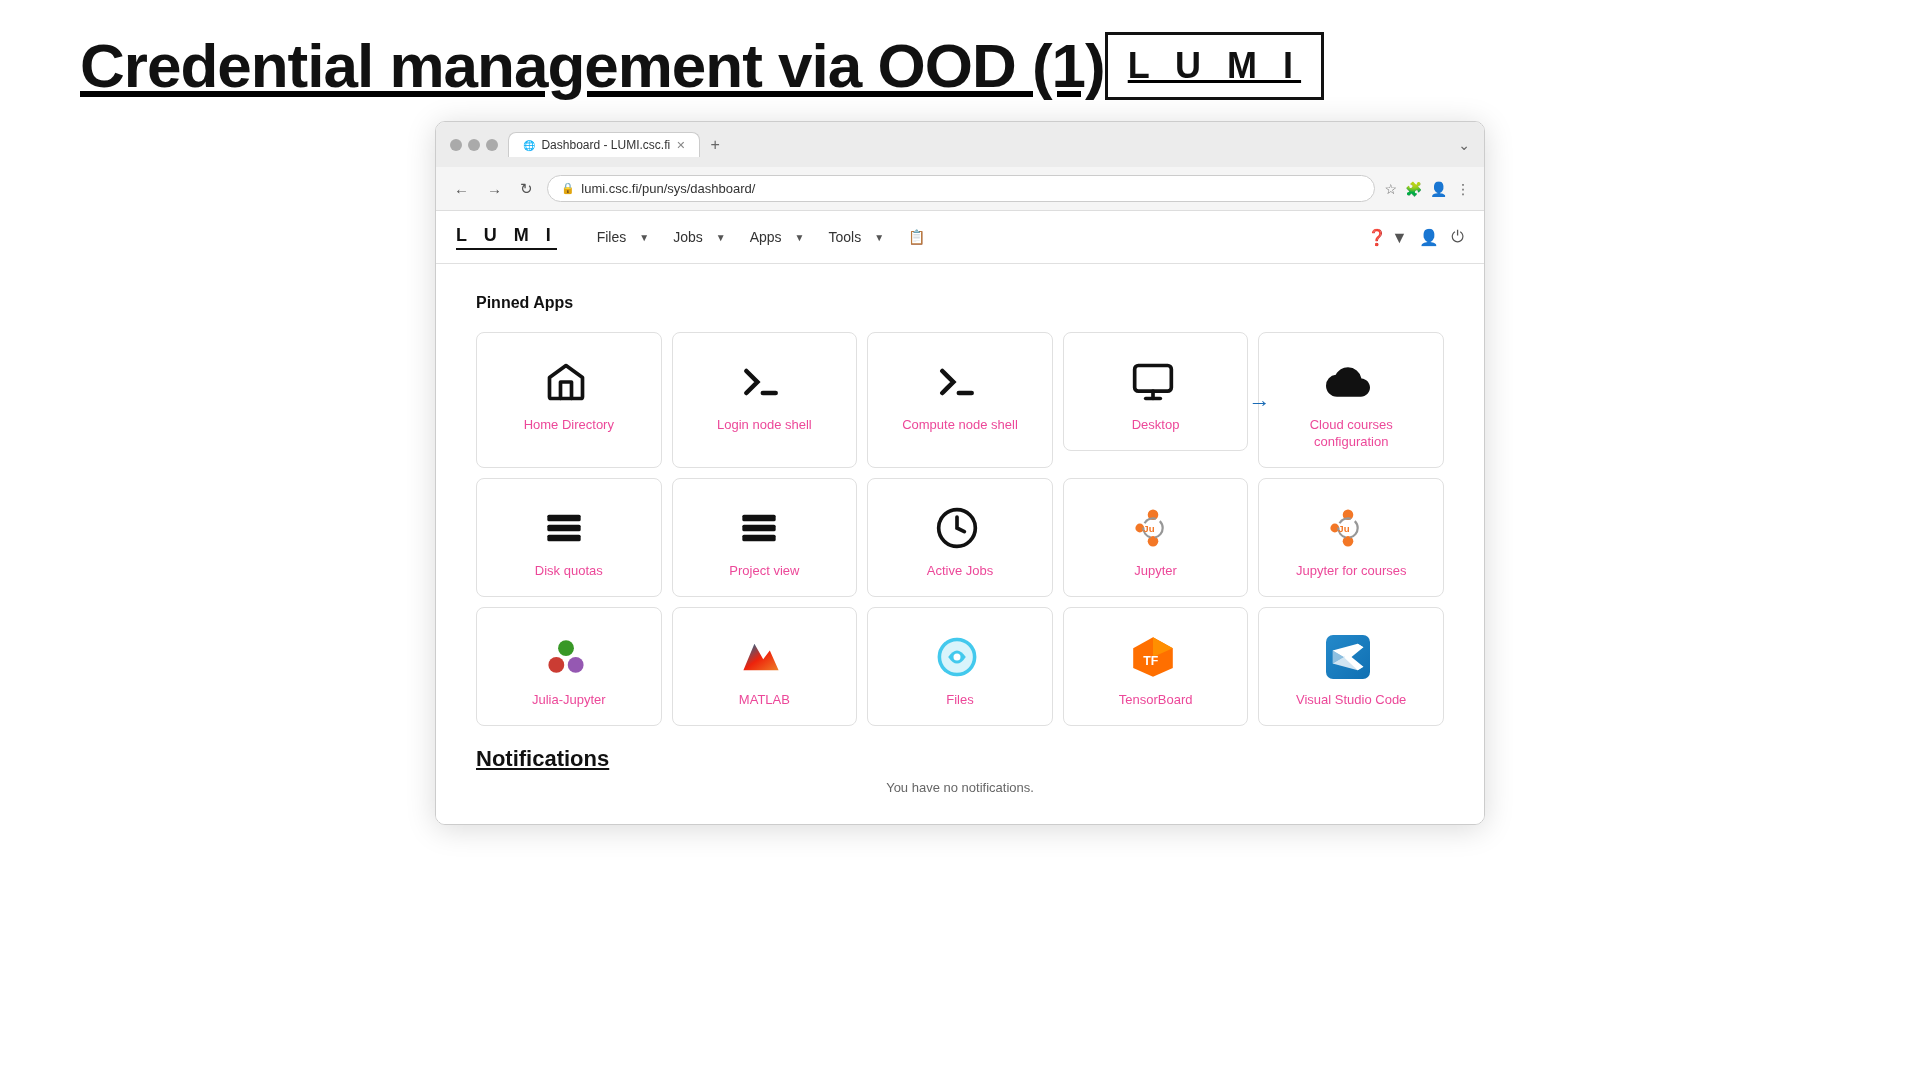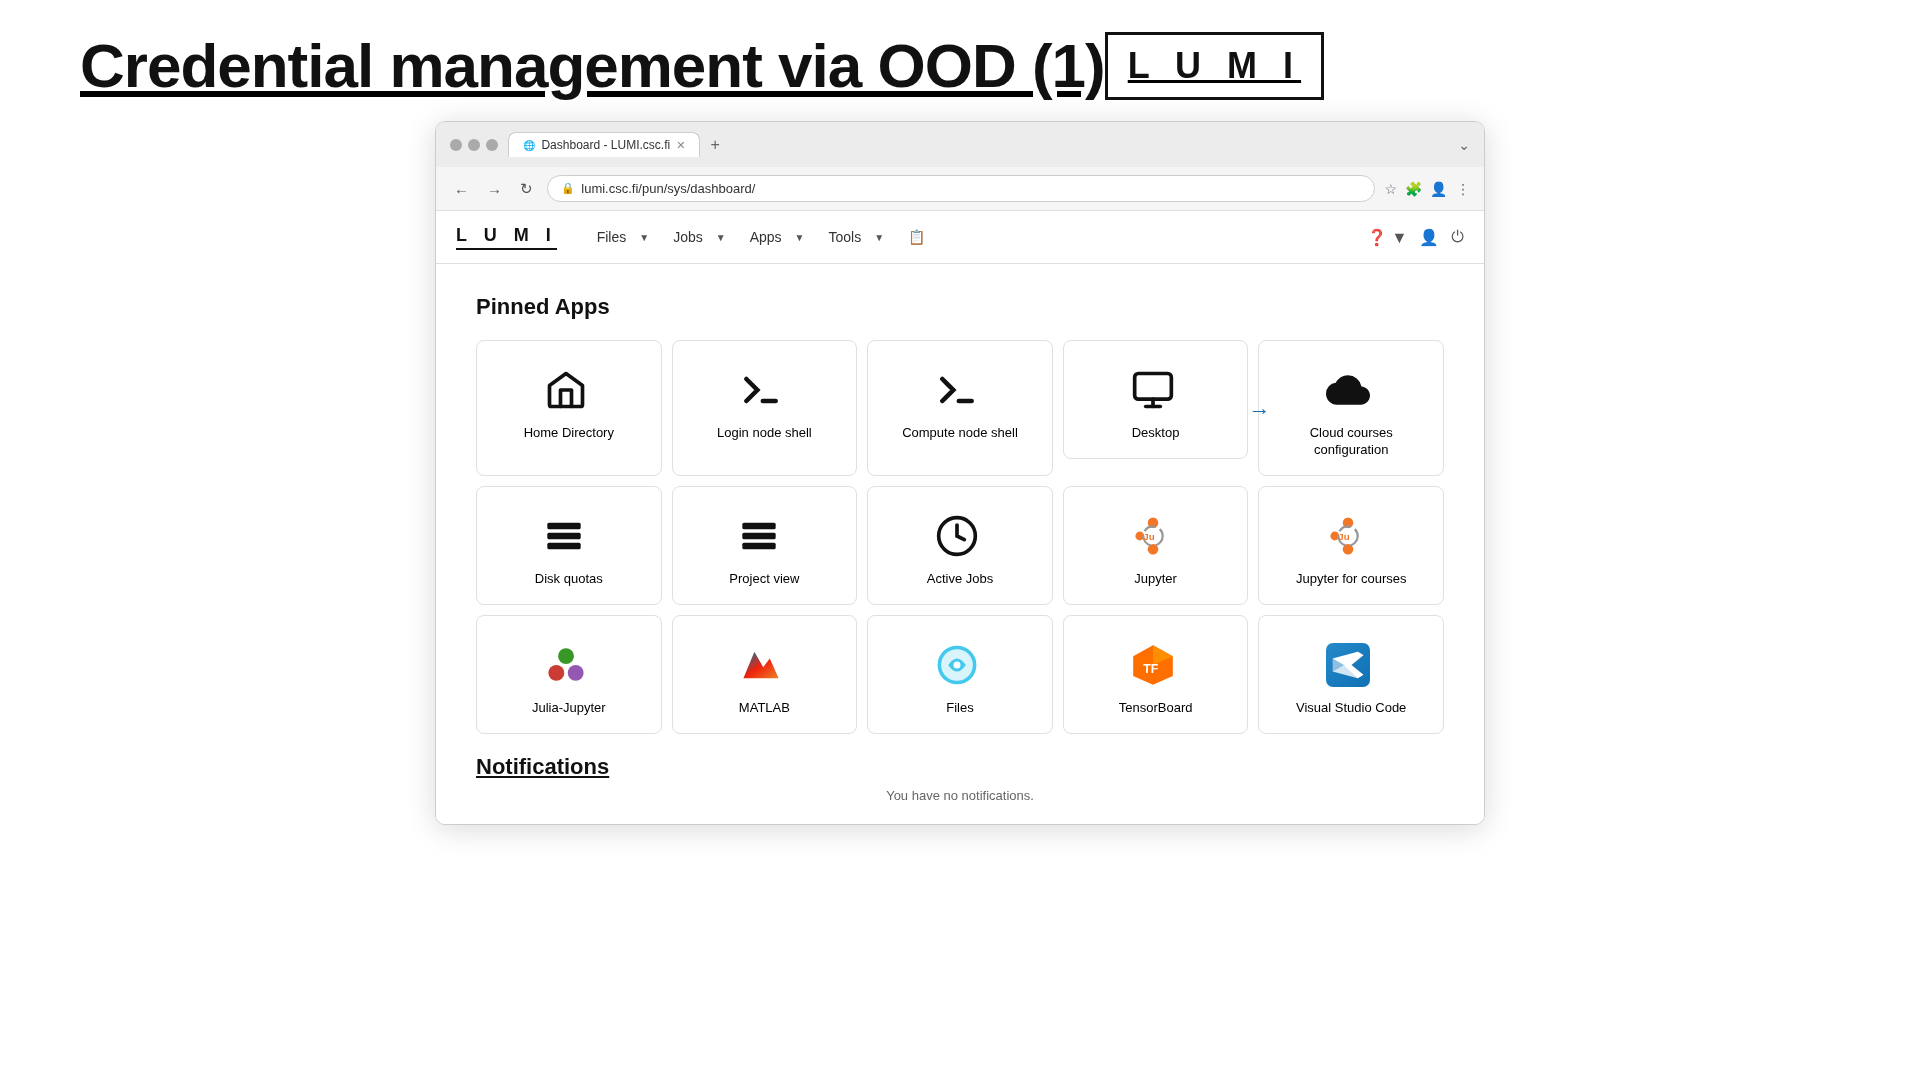--- a/index.html
+++ b/index.html
@@ -178,21 +178,21 @@
     }
 
     
     .main-content {
       background: #fff;
       padding: 30px 40px;
       height: 560px;
       overflow-y: auto;
     }
     .section-title {
-      font-size: 22px;
+      font-size: 16px;
       font-weight: 700;
       color: #111;
       margin-bottom: 20px;
     }
     .app-card {
       border: 1px solid #e0e0e0;
       border-radius: 8px;
       padding: 24px 16px 16px;
       display: flex;
       flex-direction: column;
@@ -207,21 +207,21 @@
       line-height: 1;
       display: flex;
       align-items: center;
       justify-content: flex-start;
       width: 50px;
       height: 50px;
       text-decoration: underline;
     }
     .app-label {
       font-size: 13px;
-      color: #000000;
+      color: #ec4899;
       text-align: center;
       line-height: 1.3;
     }
 
     
     .grid-row {
       display: grid;
       grid-template-columns: repeat(5, 1fr);
       gap: 10px;
       margin-bottom: 10px;

